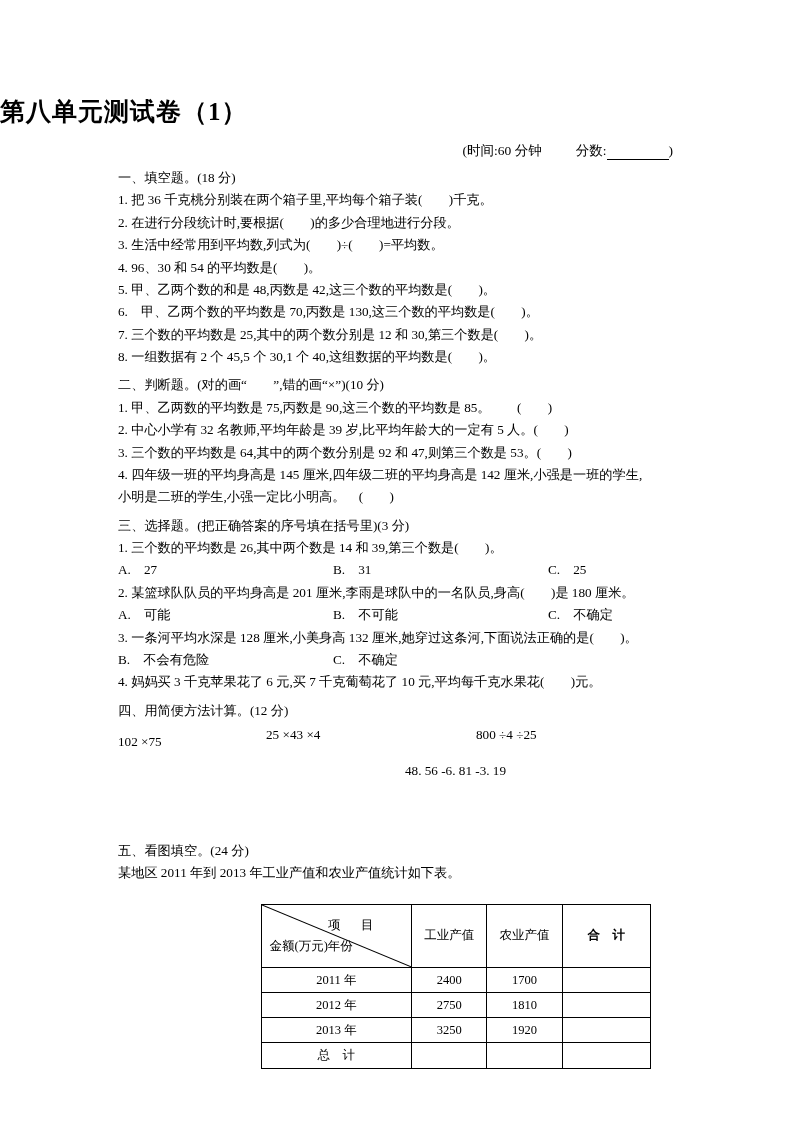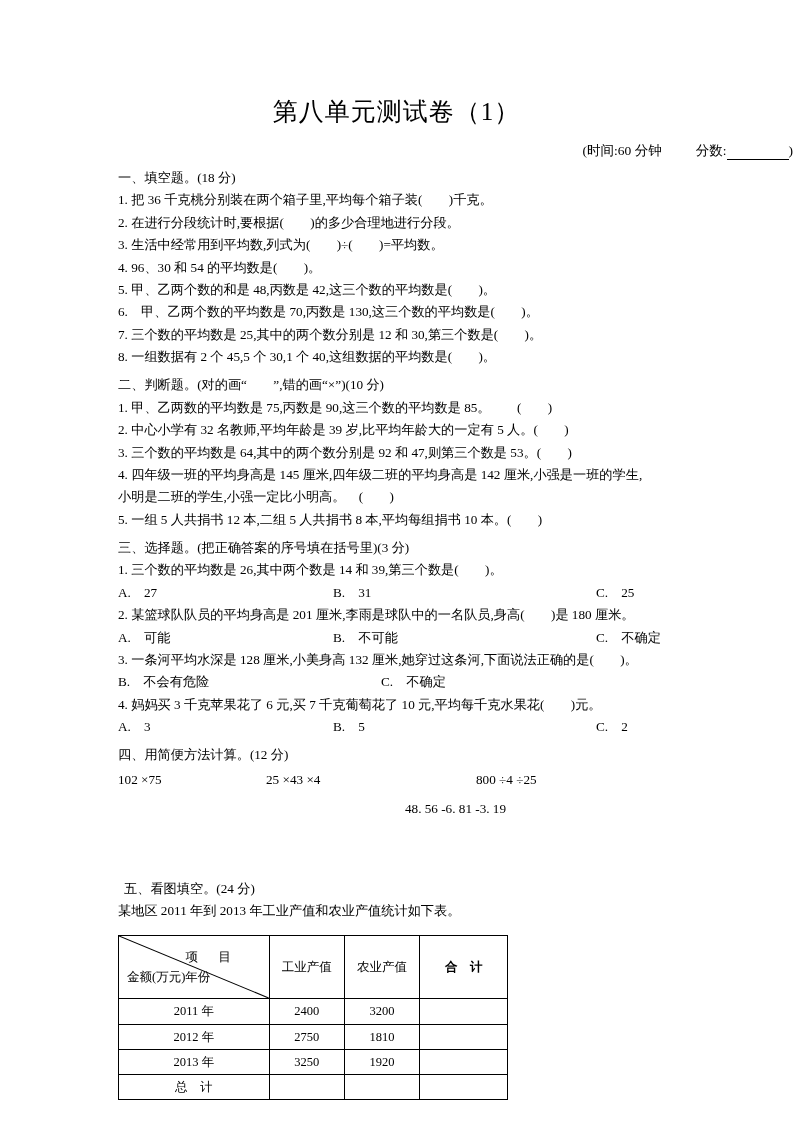--- a/index.html
+++ b/index.html
@@ -16,31 +16,32 @@
     overflow: hidden;
   }
   .page {
     position: relative;
     width: 793px;
     height: 1122px;
     box-sizing: border-box;
     padding: 0;
   }
   .title {
-    text-align: center;
+    text-align: left;
     font-size: 25px;
-    font-weight: normal;
+    font-weight: bold;
     letter-spacing: 1px;
     margin-top: 95px;
     font-family: "Liberation Serif", serif;
   }
   .meta-line {
     text-align: right;
     font-size: 13.5px;
     margin-top: 14px;
+    padding-right: 120px;
   }
   .meta-line .gap { display: inline-block; width: 34px; }
   .underline-blank {
     display: inline-block;
     border-bottom: 1px solid #000;
     width: 62px;
     height: 1em;
     vertical-align: bottom;
   }
   .content {
@@ -55,33 +56,34 @@
   .q {
     margin: 1px 0;
     text-indent: 0;
   }
   .choices {
     display: flex;
     margin: 1px 0;
   }
   .choices .c1 { width: 215px; }
   .choices .c2 { width: 215px; }
-  .choices .c3 { flex: 1; margin-left: 48px; }
+  .choices .c3 { flex: 1; }
   .calc-row {
     display: flex;
     margin-top: 3px;
   }
-  .calc-row .col1 { width: 148px; }
+  .calc-row .col1 { width: 148px; margin-top: 7px; }
   .calc-row .col2 { width: 210px; }
   .calc-row .col3 { flex: 1; }
   .calc-single { margin-top: 8px; text-align: center; }
-  .sec5 { margin-top: 58px; margin-left: 6px; }
+  .sec5 { margin-top: 58px; }
   .tbl-wrap {
-    margin-top: 14px;
+    margin-top: 20px;
     display: flex;
+    justify-content: center;
   }
   table.stat {
     border-collapse: collapse;
     font-size: 12.5px;
     width: 390px;
   }
   table.stat td {
     border: 1px solid #000;
     text-align: center;
     padding: 2px 3px;
@@ -136,21 +138,20 @@
     <div class="q">6.　甲、乙两个数的平均数是 70,丙数是 130,这三个数的平均数是(　　)。</div>
     <div class="q">7. 三个数的平均数是 25,其中的两个数分别是 12 和 30,第三个数是(　　)。</div>
     <div class="q">8. 一组数据有 2 个 45,5 个 30,1 个 40,这组数据的平均数是(　　)。</div>
 
     <div class="sec-head">二、判断题。(对的画“　　”,错的画“×”)(10 分)</div>
     <div class="q">1. 甲、乙两数的平均数是 75,丙数是 90,这三个数的平均数是 85。　　(　　)</div>
     <div class="q">2. 中心小学有 32 名教师,平均年龄是 39 岁,比平均年龄大的一定有 5 人。(　　)</div>
     <div class="q">3. 三个数的平均数是 64,其中的两个数分别是 92 和 47,则第三个数是 53。(　　)</div>
     <div class="q">4. 四年级一班的平均身高是 145 厘米,四年级二班的平均身高是 142 厘米,小强是一班的学生,</div>
     <div class="q">小明是二班的学生,小强一定比小明高。　(　　)</div>
-    <div class="q">5. 一组 5 人共捐书 12 本,二组 5 人共捐书 8 本,平均每组捐书 10 本。(　　)</div>
 
     <div class="sec-head">三、选择题。(把正确答案的序号填在括号里)(3 分)</div>
 
     <div class="q">1. 三个数的平均数是 26,其中两个数是 14 和 39,第三个数是(　　)。</div>
     <div class="choices">
       <div class="c1">A.　27</div>
       <div class="c2">B.　31</div>
       <div class="c3">C.　25</div>
     </div>
 
@@ -161,25 +162,20 @@
       <div class="c3">C.　不确定</div>
     </div>
 
     <div class="q">3. 一条河平均水深是 128 厘米,小美身高 132 厘米,她穿过这条河,下面说法正确的是(　　)。</div>
     <div class="choices">
       <div class="c2">B.　不会有危险</div>
       <div class="c3">C.　不确定</div>
     </div>
 
     <div class="q">4. 妈妈买 3 千克苹果花了 6 元,买 7 千克葡萄花了 10 元,平均每千克水果花(　　)元。</div>
-    <div class="choices">
-      <div class="c1">A.　3</div>
-      <div class="c2">B.　5</div>
-      <div class="c3">C.　2</div>
-    </div>
 
     <div class="sec-head">四、用简便方法计算。(12 分)</div>
     <div class="calc-row">
       <div class="col1">102 ×75</div>
       <div class="col2">25 ×43 ×4</div>
       <div class="col3">800 ÷4 ÷25</div>
     </div>
     <div class="calc-single">48. 56 -6. 81 -3. 19</div>
 
     <div class="sec5">五、看图填空。(24 分)</div>
@@ -196,21 +192,21 @@
             <span class="top-lbl">项　目</span>
             <span class="bot-lbl">金额(万元)年份</span>
           </td>
           <td class="col-ind">工业产值</td>
           <td class="col-ag">农业产值</td>
           <td class="col-total">合　计</td>
         </tr>
         <tr>
           <td>2011 年</td>
           <td>2400</td>
-          <td>3200</td>
+          <td>1700</td>
           <td></td>
         </tr>
         <tr>
           <td>2012 年</td>
           <td>2750</td>
           <td>1810</td>
           <td></td>
         </tr>
         <tr>
           <td>2013 年</td>

